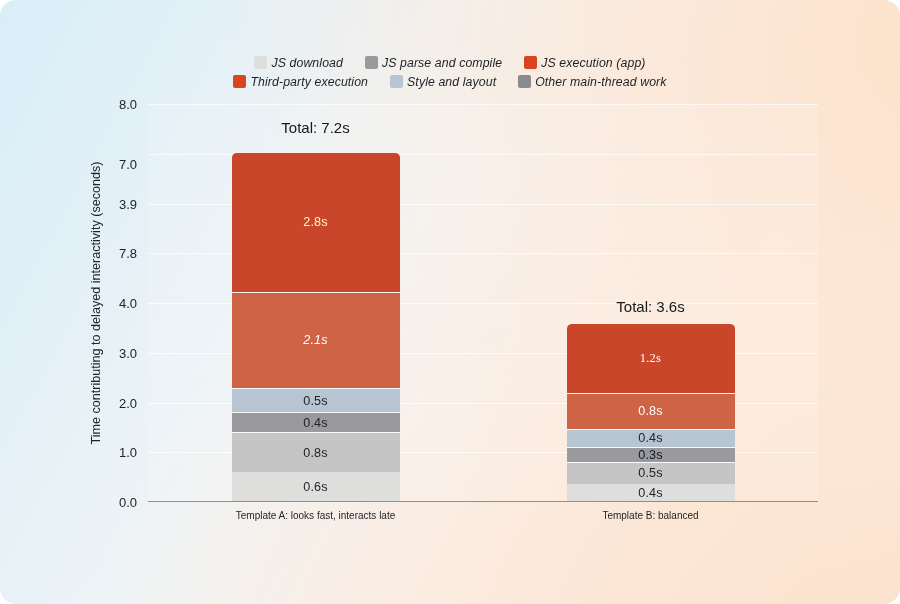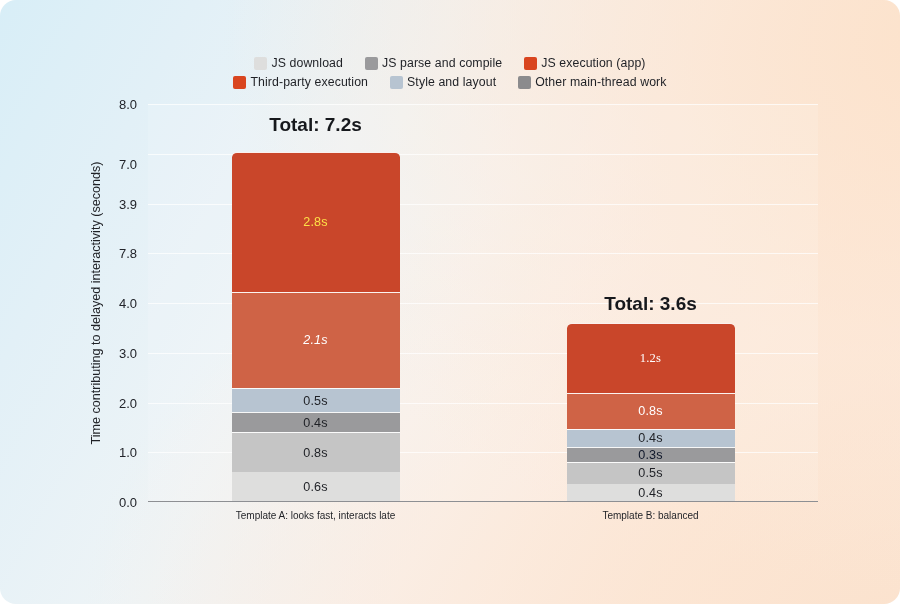--- a/index.html
+++ b/index.html
@@ -37,22 +37,22 @@
     gap: 5px;
   }
   .legend-row {
     display: flex;
     align-items: center;
     justify-content: center;
     gap: 22px;
   }
   .legend-item {
     display: flex;
-    align-items: center;
     gap: 4px;
+    font-style: italic;
   }
   .legend-swatch {
     width: 13px;
     height: 13px;
     border-radius: 2px;
     flex: 0 0 auto;
   }
   .legend-label {
     font-size: 12.3px;
     color: #1f2126;
@@ -133,22 +133,22 @@
   }
   .segment-label {
     font-size: 12.6px;
     letter-spacing: 0.2px;
     pointer-events: none;
   }
   .total-label {
     position: absolute;
     left: 50%;
     transform: translateX(-50%);
-    font-size: 19px;
-    font-weight: bold;
+    font-size: 15px;
+    font-weight: normal;
     color: #16181c;
     white-space: nowrap;
   }
   .xtick-label {
     position: absolute;
     top: 100%;
     margin-top: 8px;
     left: 50%;
     transform: translateX(-50%);
     font-size: 10px;
@@ -228,21 +228,21 @@
           <div class="segment" style="height: 19.9px; background: rgb(154, 154, 156);">
             <span class="segment-label" style="color: rgb(31, 33, 38);">0.4s</span>
           </div>
           <div class="segment" style="height: 24.875px; background: rgb(183, 196, 209);">
             <span class="segment-label" style="color: rgb(31, 33, 38);">0.5s</span>
           </div>
           <div class="segment" style="height: 96px; background: rgb(207, 99, 70); font-style: italic;">
             <span class="segment-label" style="color: rgb(255, 255, 255);">2.1s</span>
           </div>
           <div class="segment" style="height: 139.3px; background: rgb(201, 70, 42); border-top-left-radius: 5px; border-top-right-radius: 5px;">
-            <span class="segment-label" style="color: #fde047;">2.8s</span>
+            <span class="segment-label" style="color: #fef9c3;">2.8s</span>
           </div>
           <div class="total-label" style="bottom: calc(100% + 8px);">Total: 7.2s</div>
           <div class="xtick-label">Template A: looks fast, interacts late</div>
         </div>
         <div class="bar-group" style="width: 168px; left: 418.5px; height: 179.1px;">
           <div class="segment" style="height: 19.9px; background: rgb(222, 222, 221);">
             <span class="segment-label" style="color: rgb(31, 33, 38);">0.4s</span>
           </div>
           <div class="segment" style="height: 24.875px; background: rgb(197, 197, 197);">
             <span class="segment-label" style="color: rgb(31, 33, 38);">0.5s</span>

